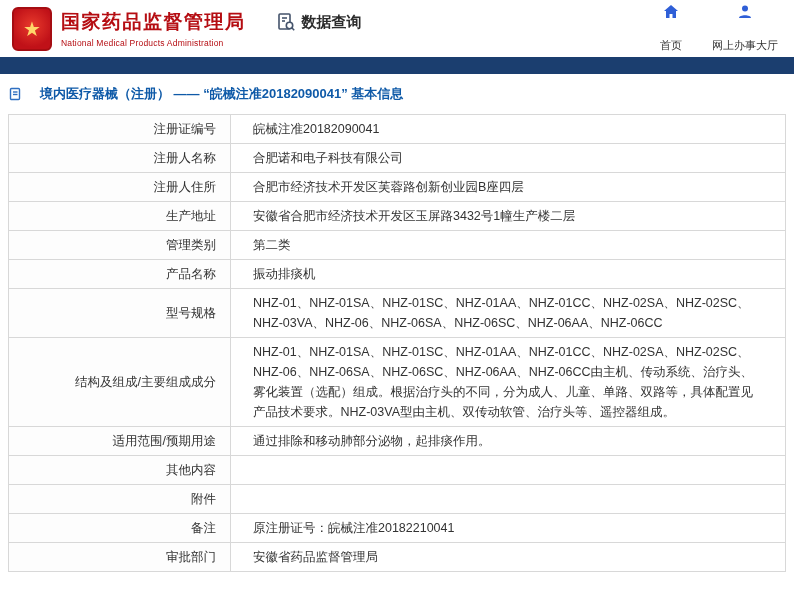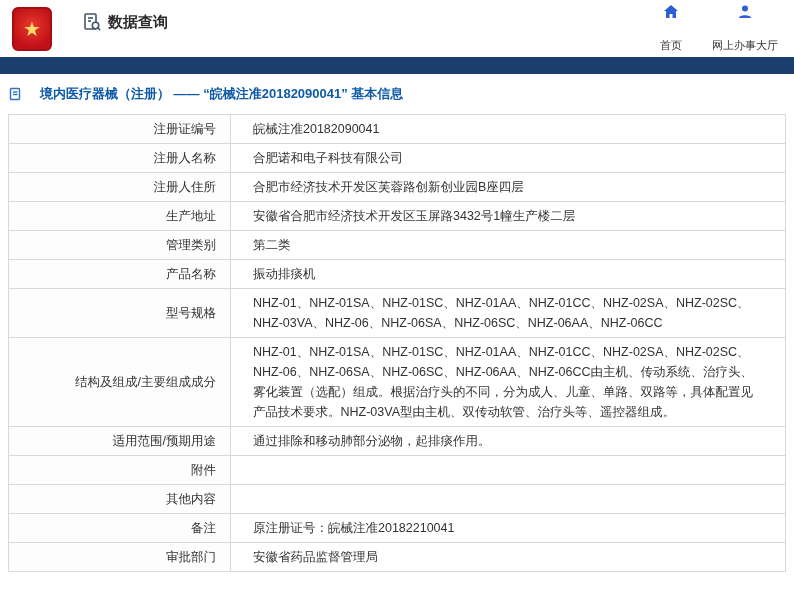--- a/index.html
+++ b/index.html
@@ -65,20 +65,24 @@
   .info-table td[data-bind]:empty::after,
   .info-table td.empty::after{ content:"\00a0"; }
   .icon-wrap{ display:inline-flex; align-items:center; }
 </style>
 </head>
 <body>
 
 <header class="topbar">
   <div class="brand">
     <div class="emblem">★</div>
+    <div class="brand-text">
+      <div class="org-cn" data-bind="header.org_name_cn">国家药品监督管理局</div>
+      <div class="org-en" data-bind="header.org_name_en">National Medical Products Administration</div>
+    </div>
   </div>
 
   <div class="dq">
     <span class="icon-wrap">
       <svg viewBox="0 0 20 20" width="20" height="20" fill="none" stroke="#44536b" stroke-width="1.6">
         <rect x="3" y="2" width="11" height="15" rx="1"></rect>
         <line x1="6" y1="6" x2="11" y2="6"></line>
         <line x1="6" y1="9" x2="9" y2="9"></line>
         <circle cx="13.5" cy="13.5" r="3.2" fill="#fff"></circle>
         <line x1="15.8" y1="15.8" x2="18.2" y2="18.2"></line>
@@ -153,26 +157,26 @@
     </tr>
     <tr>
       <th data-bind="table.rows.7.label">结构及组成/主要组成成分</th>
       <td data-bind="table.rows.7.value">NHZ-01、NHZ-01SA、NHZ-01SC、NHZ-01AA、NHZ-01CC、NHZ-02SA、NHZ-02SC、NHZ-06、NHZ-06SA、NHZ-06SC、NHZ-06AA、NHZ-06CC由主机、传动系统、治疗头、雾化装置（选配）组成。根据治疗头的不同，分为成人、儿童、单路、双路等，具体配置见产品技术要求。NHZ-03VA型由主机、双传动软管、治疗头等、遥控器组成。</td>
     </tr>
     <tr>
       <th data-bind="table.rows.8.label">适用范围/预期用途</th>
       <td data-bind="table.rows.8.value">通过排除和移动肺部分泌物，起排痰作用。</td>
     </tr>
     <tr>
+      <th data-bind="table.rows.11.label">其他内容</th>
+      <td class="empty" data-bind="table.rows.11.value"></td>
+    </tr>
+    <tr>
       <th data-bind="table.rows.10.label">附件</th>
       <td class="empty" data-bind="table.rows.10.value"></td>
-    </tr>
-    <tr>
-      <th data-bind="table.rows.11.label">其他内容</th>
-      <td class="empty" data-bind="table.rows.11.value"></td>
     </tr>
     <tr>
       <th data-bind="table.rows.12.label">备注</th>
       <td data-bind="table.rows.12.value">原注册证号：皖械注准20182210041</td>
     </tr>
     <tr>
       <th data-bind="table.rows.13.label">审批部门</th>
       <td data-bind="table.rows.13.value">安徽省药品监督管理局</td>
     </tr>
 

